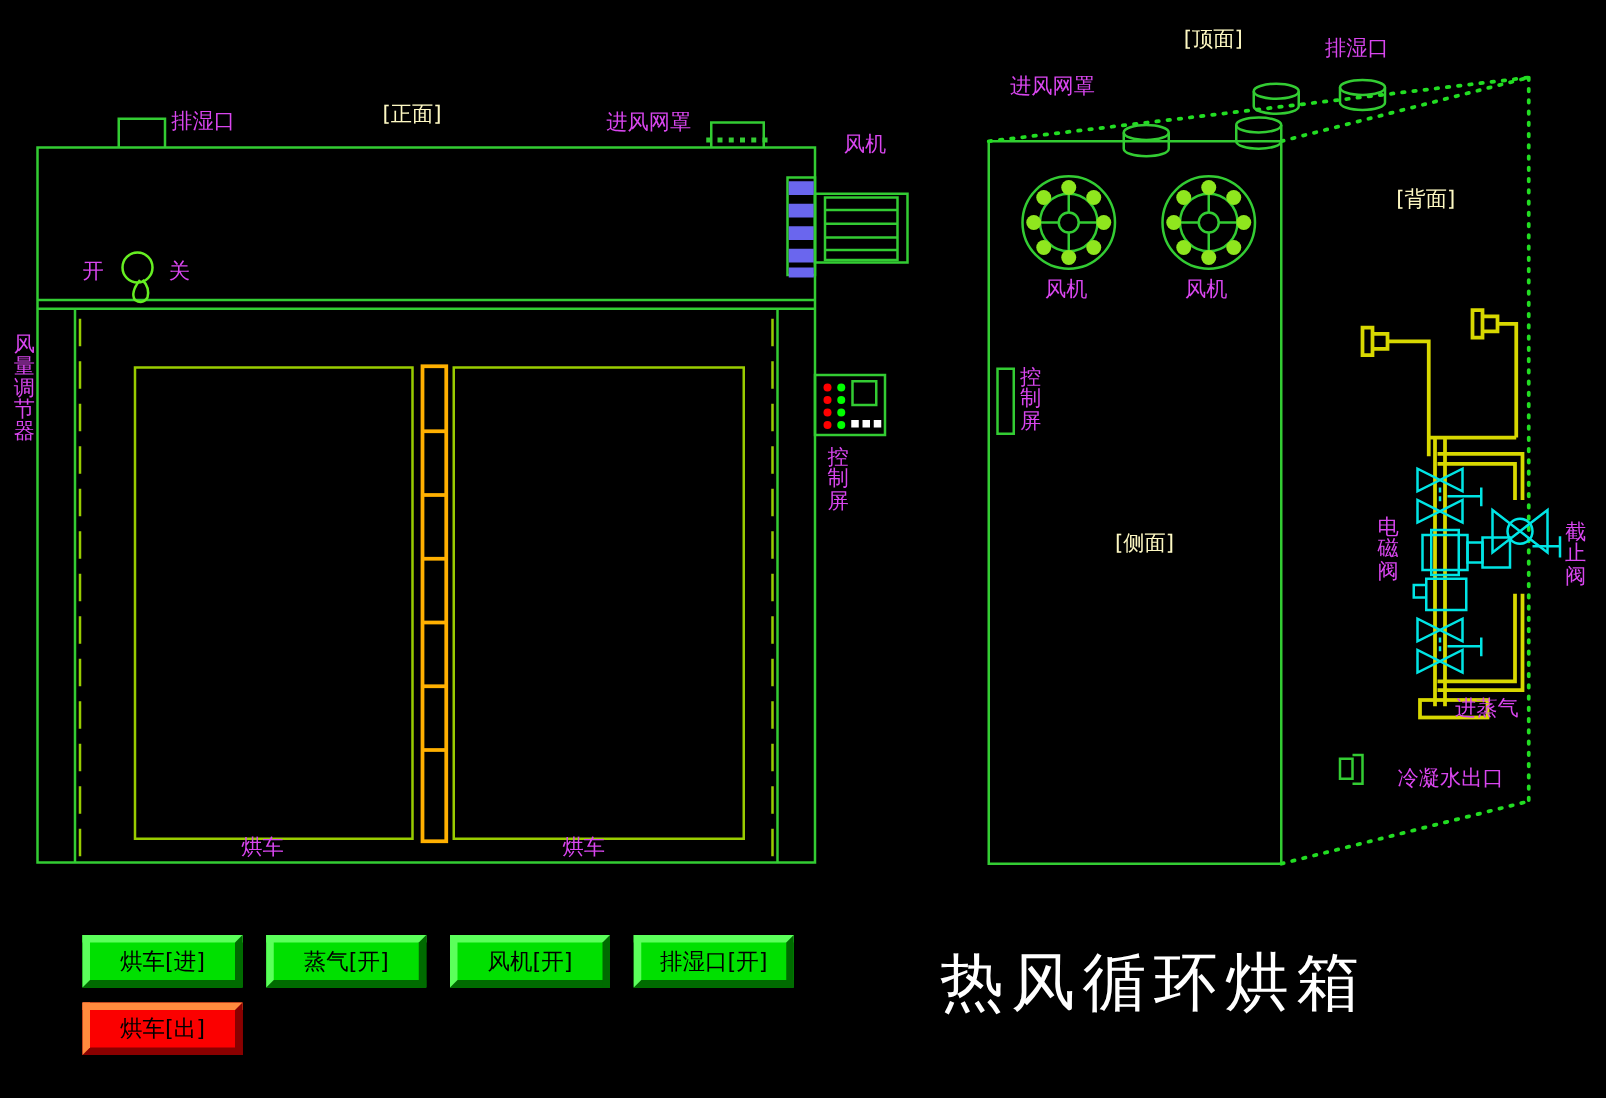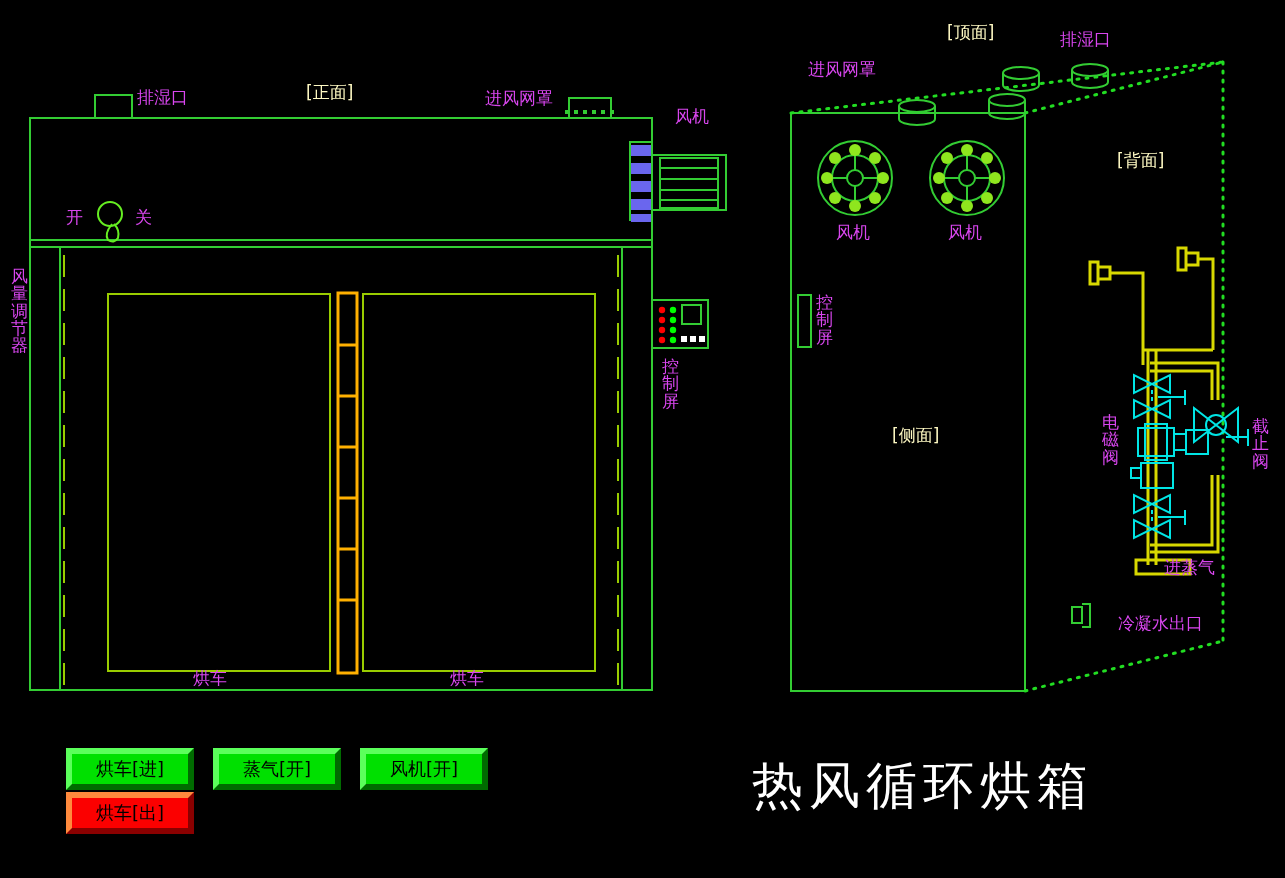--- a/index.html
+++ b/index.html
@@ -17,21 +17,21 @@
   }
   .lbl.red{color:#fef9c3;}
   .lbl.vert{
     white-space:normal;width:19px;text-align:center;line-height:1.02;letter-spacing:0;
   }
 
   
   #buttons{position:absolute;left:66px;top:748px;width:570px;height:102px;}
   .btnrow{position:absolute;left:0;width:570px;height:42px;}
   .btnrow.r1{top:0;}
-  .btnrow.r2{top:44px;padding-left:44px;}
+  .btnrow.r2{top:54px;padding-left:44px;}
   .btn{
     position:absolute;width:128px;height:42px;
     display:flex;align-items:center;justify-content:center;
     font-size:18px;color:#000;box-sizing:border-box;cursor:pointer;
     font-family:"DejaVu Sans","Liberation Sans",sans-serif;
   }
   .btn.green{
     background:#00e000;
     border-top:6px solid #5bff5b;border-left:6px solid #5bff5b;
     border-right:6px solid #006b00;border-bottom:6px solid #006b00;
@@ -295,20 +295,23 @@
     <div class="btnrow r1">
       <div class="btn green bpos1">
         <span>蒸气[开]</span>
       </div>
       <div class="btn green bpos0">
         <span>烘车[进]</span>
       </div>
       <div class="btn green bpos2">
         <span>风机[开]</span>
       </div>
+      <div class="btn green bpos3">
+        <span>排湿口[开]</span>
+      </div>
     </div>
     <div class="btnrow r2">
       <div class="btn red bpos0">
         <span>烘车[出]</span>
       </div>
     </div>
   </div>
 
   <div id="maintitle">热风循环烘箱</div>
 

